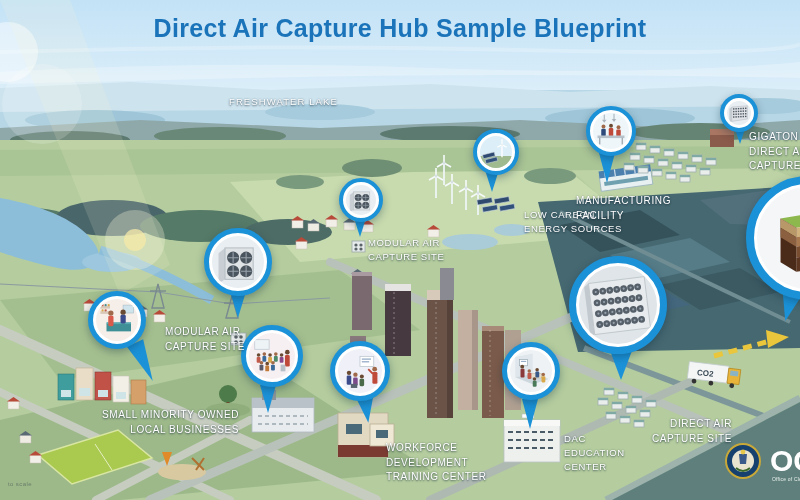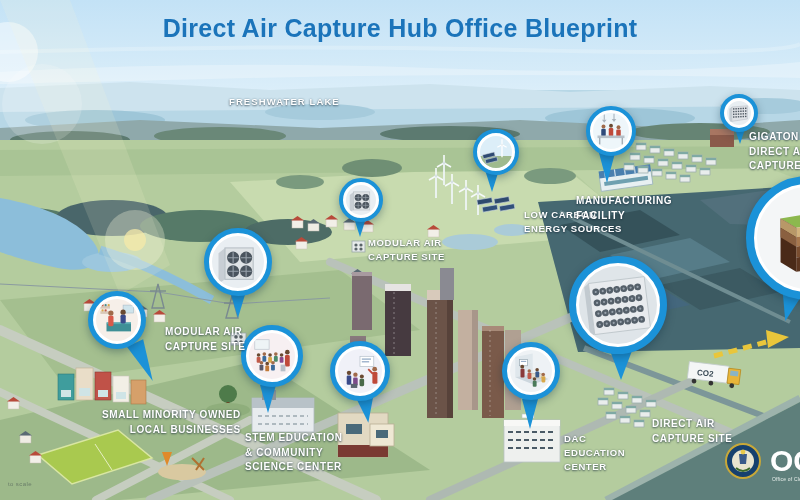--- a/index.html
+++ b/index.html
@@ -2,21 +2,21 @@
 <html><head>
 <meta charset="utf-8">
 <style>
   html,body{margin:0;padding:0;background:#222;}
   #stage{position:relative;width:800px;height:500px;overflow:hidden;
          font-family:"Liberation Sans",sans-serif;background:#bcdcec;}
   #stage svg{display:block;}
   .bg{position:absolute;left:0;top:0;z-index:1;}
   .title{position:absolute;top:14px;left:0;width:100%;text-align:center;
          font-size:25px;font-weight:bold;color:#1b74ba;letter-spacing:.3px;z-index:8;}
-  .callout-label{position:absolute;color:#fff;font-weight:bold;white-space:pre-line;
+  .callout-label{position:absolute;color:#fff;font-weight:normal;white-space:pre-line;
          line-height:1.45;letter-spacing:.6px;font-size:9.5px;z-index:7;
          text-shadow:0 1px 2px rgba(25,45,60,.65),0 0 2px rgba(25,45,60,.35);}
   .pin-circle{position:absolute;border-radius:50%;background:#fff;border-style:solid;
          border-color:#1b92d8;box-sizing:border-box;z-index:6;
          box-shadow:0 3px 8px rgba(10,40,60,.35);padding:3px;}
   .pin-circle svg{width:100%;height:100%;border-radius:50%;}
   .stem{position:absolute;width:0;height:0;z-index:5;
         border-left-style:solid;border-right-style:solid;border-top-style:solid;
         border-left-color:transparent;border-right-color:transparent;border-top-color:#1b92d8;}
   .micro-note{position:absolute;left:8px;top:481px;font-size:6px;color:#5d6e60;
@@ -327,21 +327,21 @@
   <g>
     <circle cx="743" cy="461" r="17" fill="#16406e"></circle>
     <circle cx="743" cy="461" r="17" fill="none" stroke="#c8a838" stroke-width="2"></circle>
     <circle cx="743" cy="461" r="11" fill="#e8e4d0"></circle>
     <path d="M736,468 Q743,474 750,468" stroke="#3a6a2a" stroke-width="2" fill="none"></path>
     <polygon points="739,454 747,454 746,464 740,464" fill="#3a5a8a"></polygon>
     <circle cx="743" cy="452" r="2.4" fill="#e8c84a"></circle>
   </g>
 </svg>
 
-<div class="title">Direct Air Capture Hub Office Blueprint</div>
+<div class="title">Direct Air Capture Hub Sample Blueprint</div>
 
 <div class="callout-label" style="left:229px;top:95px;letter-spacing:1.1px;">FRESHWATER LAKE</div>
 
 <div class="stem" style="left:229px;top:288px;border-left-width:9px;border-right-width:9px;border-top-width:30px;"></div>
 <div class="stem" style="left:353px;top:215px;border-left-width:7px;border-right-width:7px;border-top-width:22px;"></div>
 <div class="stem" style="left:485px;top:170px;border-left-width:7px;border-right-width:7px;border-top-width:22px;"></div>
 <div class="stem" style="left:599px;top:153px;border-left-width:8px;border-right-width:8px;border-top-width:30px;"></div>
 <div class="stem" style="left:734px;top:126px;border-left-width:6px;border-right-width:6px;border-top-width:18px;"></div>
 <div class="stem" style="left:126px;top:343px;border-left-width:9px;border-right-width:9px;border-top-width:42px;transform-origin:50% 0;transform:rotate(-25deg);"></div>
 <div class="stem" style="left:260px;top:385px;border-left-width:8px;border-right-width:8px;border-top-width:28px;"></div>
@@ -655,26 +655,26 @@
 CAPTURE SITE</div>
 <div class="callout-label" style="left:476px;top:208px;margin-left:48px;">LOW CARBON
 ENERGY SOURCES</div>
 <div class="callout-label" style="left:576px;top:194px;font-size:10px;">MANUFACTURING
 FACILITY</div>
 <div class="callout-label" style="left:749px;top:130px;font-size:10px;width:120px;">GIGATON SCALE
 DIRECT AIR
 CAPTURE SITE</div>
 <div class="callout-label" style="left:102px;top:408px;font-size:10px;text-align:right;">SMALL MINORITY OWNED
 LOCAL BUSINESSES</div>
-<div class="callout-label" style="left:245px;top:431px;font-size:10px;">STEM EDUCATION
-&amp; COMMUNITY
-SCIENCE CENTER</div>
+<div class="callout-label" style="left:386px;top:441px;font-size:10px;">WORKFORCE
+DEVELOPMENT
+TRAINING CENTER</div>
 <div class="callout-label" style="left:564px;top:432px;">DAC
 EDUCATION
 CENTER</div>
-<div class="callout-label" style="left:652px;top:417px;font-size:10px;">DIRECT AIR
+<div class="callout-label" style="left:652px;top:417px;font-size:10px;text-align:right;">DIRECT AIR
 CAPTURE SITE</div>
 
 <div class="micro-note">to scale</div>
 <div class="oced-wordmark">OCED</div>
 <div class="oced-subtitle">Office of Clean Energy Demonstrations</div>
 
 </div>
 
 </body></html>

